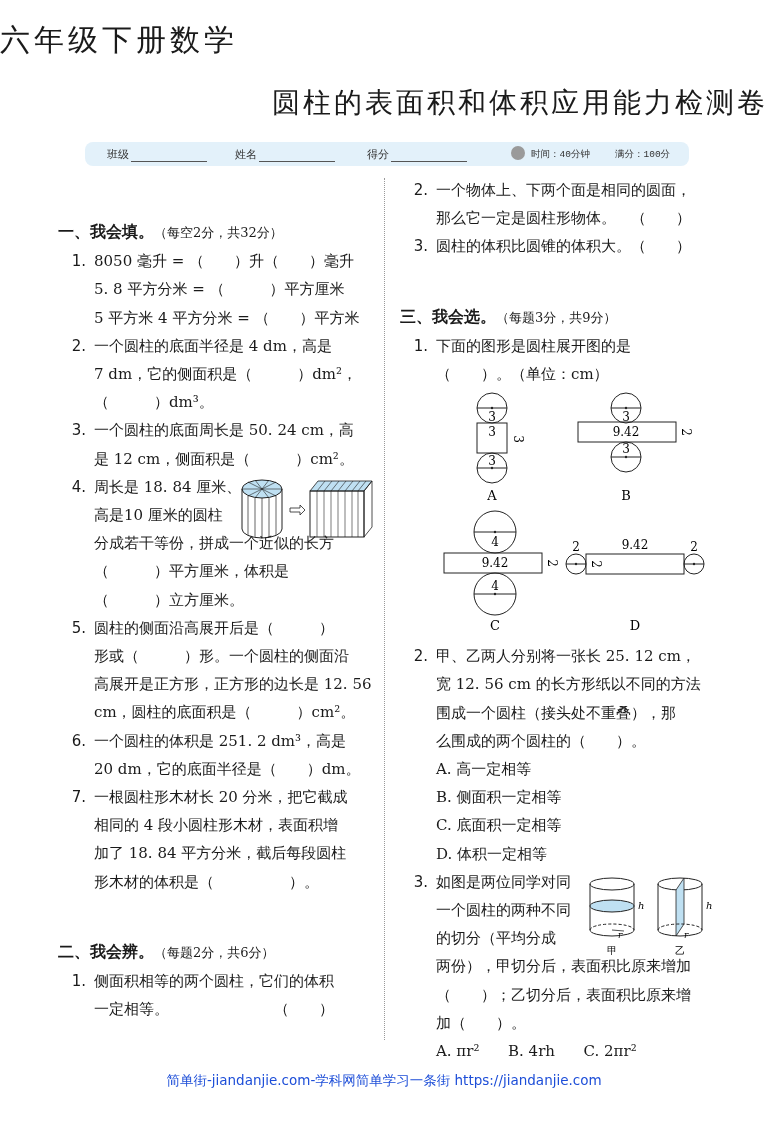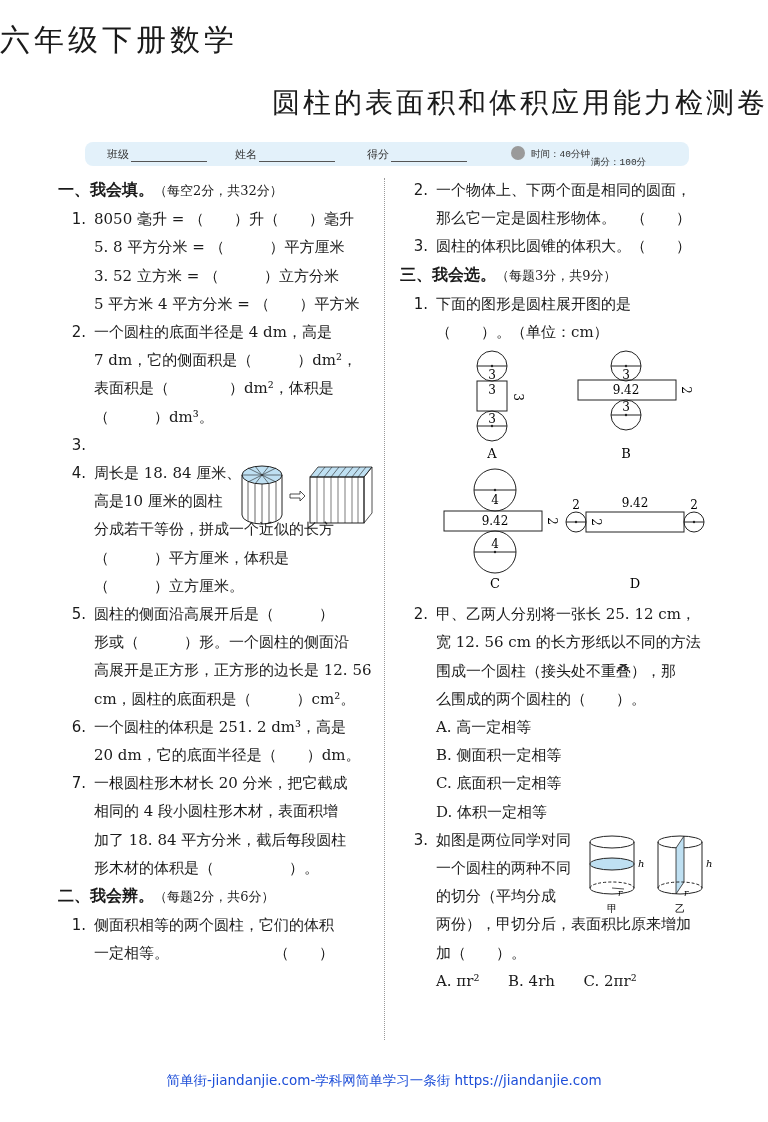--- a/index.html
+++ b/index.html
@@ -23,21 +23,21 @@
   }
   .infobar .field { position: absolute; top: 5px; }
   .infobar .line { display: inline-block; width: 76px; border-bottom: 1px solid #555; margin-left: 2px; height: 10px; vertical-align: bottom; }
   .infobar .meta { position: absolute; top: 6px; font-size: 9.5px; }
   .clock { position: absolute; left: 426px; top: 4px; width: 14px; height: 14px; border-radius: 50%; background: #9a9a9a; }
   .divider { position: absolute; left: 384px; top: 178px; height: 862px; border-left: 1px dotted #999; }
 
   .col { position: absolute; font-size: 15px; line-height: 28.2px; }
   .left { left: 58px; top: 176px; width: 316px; }
   .right { left: 400px; top: 176px; width: 314px; }
-  .sec { font-family: "DejaVu Sans", sans-serif; font-weight: bold; font-size: 16px; }
+  .sec { font-family: "DejaVu Sans", sans-serif; font-weight: bold; font-size: 16px; margin-top: 42px; }
   .sec .note { font-weight: normal; font-size: 13px; font-family: "DejaVu Serif", serif; }
   .q { display: flex; }
   .q .n { width: 28px; text-align: right; padding-right: 8px; flex: none; font-family: "DejaVu Sans", sans-serif; font-size: 15px; }
   .q .body { flex: 1; text-align: justify; }
   .line1 { display: block; white-space: nowrap; }
   .fig { position: absolute; }
   .footer {
     position: absolute; top: 1072px; left: 0; width: 768px; text-align: center;
     font-family: "DejaVu Sans", sans-serif; font-size: 13.5px; color: #1d4ed8;
   }
@@ -55,52 +55,54 @@
     <span>班级</span><span class="line"></span>
   </span>
   <span class="field" style="left:150px;">
     <span>姓名</span><span class="line"></span>
   </span>
   <span class="field" style="left:282px;">
     <span>得分</span><span class="line"></span>
   </span>
   <span class="clock"></span>
   <span class="meta" style="left:446px;">时间：40分钟</span>
-  <span class="meta" style="left:506px;margin-top:8px;">满分：100分</span>
+  <span class="meta" style="left:530px;">满分：100分</span>
 </div>
 
 <div class="divider"></div>
 
 <div class="col left">
   <div class="sec">
     <span>一、我会填。</span><span class="note">（每空2分，共32分）</span>
   </div>
 
   <div class="q">
     <span class="n">1.</span>
     <div class="body">
       <span class="line1">8050 毫升 = （　　）升（　　）毫升</span>
       <span class="line1">5. 8 平方分米 = （　　　）平方厘米</span>
-      <span class="line1">3. 52 立方米 = （　　　）立方分米</span>
       <span class="line1">5 平方米 4 平方分米 = （　　）平方米</span>
     </div>
   </div>
 
   <div class="q">
     <span class="n">2.</span>
     <div class="body">
       <span class="line1">一个圆柱的底面半径是 4 dm，高是</span>
       <span class="line1">7 dm，它的侧面积是（　　　）dm²，</span>
-      <span class="line1">表面积是（　　　　）dm²，体积是</span>
       <span class="line1">（　　　）dm³。</span>
     </div>
   </div>
 
   <div class="q">
     <span class="n">3.</span>
+    <div class="body">
+      <span class="line1">一个圆柱的底面周长是 50. 24 cm，高</span>
+      <span class="line1">是 12 cm，侧面积是（　　　）cm²。</span>
+    </div>
   </div>
 
   <div class="q q4wrap">
     <span class="n">4.</span>
     <div class="body">
       <span class="line1">周长是 18. 84 厘米、</span>
       <span class="line1">高是10 厘米的圆柱</span>
       <span class="line1">分成若干等份，拼成一个近似的长方</span>
       <span class="line1">（　　　）平方厘米，体积是</span>
       <span class="line1">（　　　）立方厘米。</span>
@@ -295,20 +297,21 @@
     </div>
   </div>
 
   <div class="q" style="position:relative;">
     <span class="n">3.</span>
     <div class="body">
       <span class="line1">如图是两位同学对同</span>
       <span class="line1">一个圆柱的两种不同</span>
       <span class="line1">的切分（平均分成</span>
       <span class="line1">两份），甲切分后，表面积比原来增加</span>
+      <span class="line1">（　　）；乙切分后，表面积比原来增</span>
       <span class="line1">加（　　）。</span>
       <span class="line1">
         <span>A.  πr²</span>&nbsp;&nbsp;&nbsp;&nbsp;&nbsp;
         <span>B.  4rh</span>&nbsp;&nbsp;&nbsp;&nbsp;&nbsp;
         <span>C.  2πr²</span>
       </span>
     </div>
     <svg class="fig" style="left:188px; top:6px;" width="130" height="84">
 
       <ellipse cx="24" cy="10" rx="22" ry="6" fill="none" stroke="#222"></ellipse>

